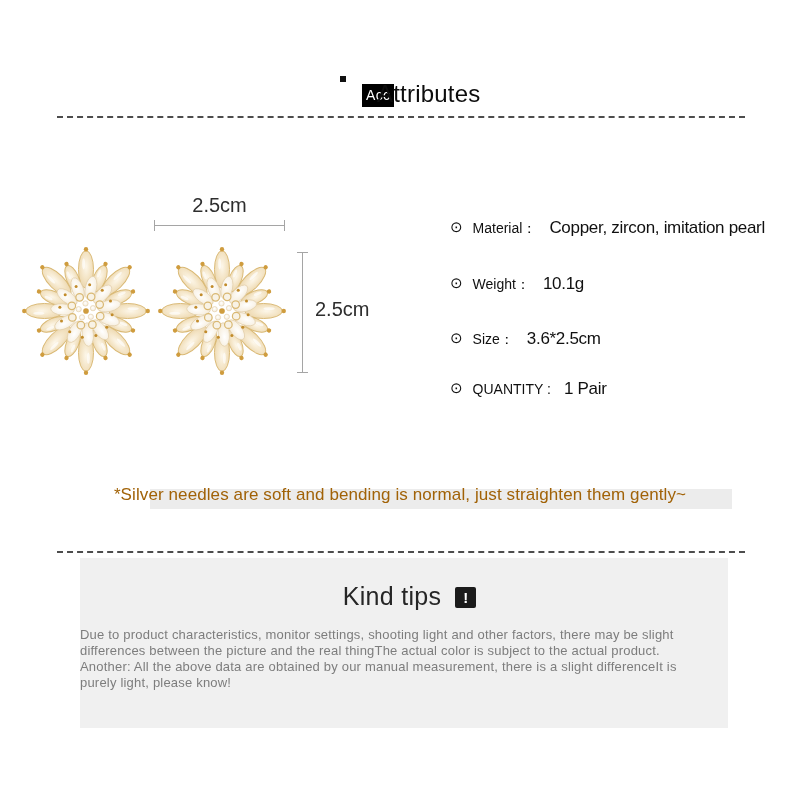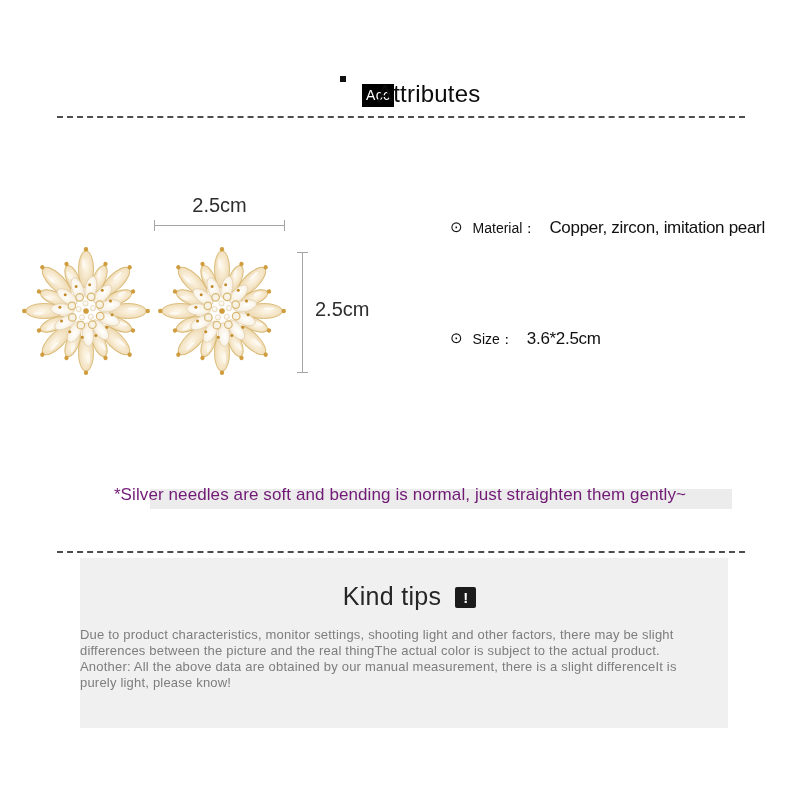--- a/index.html
+++ b/index.html
@@ -40,21 +40,21 @@
   .attr-row .label  { font-size:14px; }
   .attr-row .value  { font-size:17px; letter-spacing:-0.3px; margin-left:13px; }
   .attr-row.r0 { top:218px; }
   .attr-row.r1 { top:274px; }
   .attr-row.r2 { top:329px; }
   .attr-row.r3 { top:379px; }
 
   
   .note-strip { position:absolute; left:150px; top:489px; width:582px; height:20px; background:#ececec; }
   .note-text  { position:absolute; left:0; top:485px; width:800px; text-align:center;
-                font-size:17px; color:#701a75; letter-spacing:0.1px; }
+                font-size:17px; color:#a16207; letter-spacing:0.1px; }
 
   
   .tips-box { position:absolute; left:80px; top:558px; width:648px; height:170px; background:#f0f0f0; }
   .tips-head { position:absolute; left:0; top:24px; width:659px; text-align:center; color:#262626;
                font-size:25px; letter-spacing:0.3px; }
   .tips-head .excl { display:inline-block; width:21px; height:21px; background:#1b1b1b; color:#fff;
                      border-radius:2px; font-size:15px; font-weight:bold; line-height:21px;
                      text-align:center; vertical-align:2px; margin-left:14px; }
   .tips-body { position:absolute; left:0; top:69px; width:648px; text-align:left;
                font-size:13px; line-height:16px; color:#7d7d7d; letter-spacing:0.2px; }
@@ -272,22 +272,28 @@
 
   <div class="dim-v-line">
     <span class="tick t"></span>
     <span class="tick b"></span>
   </div>
   <div class="dim-v-label">2.5cm</div>
 
   <div class="attr-row r0">
     <span class="bullet">⊙</span><span class="label">Material：</span><span class="value">Copper, zircon, imitation pearl</span>
   </div>
+  <div class="attr-row r1">
+    <span class="bullet">⊙</span><span class="label">Weight：</span><span class="value">10.1g</span>
+  </div>
   <div class="attr-row r2">
     <span class="bullet">⊙</span><span class="label">Size：</span><span class="value">3.6*2.5cm</span>
+  </div>
+  <div class="attr-row r3">
+    <span class="bullet">⊙</span><span class="label">QUANTITY :</span><span class="value">1 Pair</span>
   </div>
 
   <div class="note-strip"></div>
   <div class="note-text">*Silver needles are soft and bending is normal, just straighten them gently~</div>
 
   <div class="dashed mid"></div>
 
   <div class="tips-box">
     <div class="tips-head">
       <span>Kind tips</span><span class="excl">!</span>

